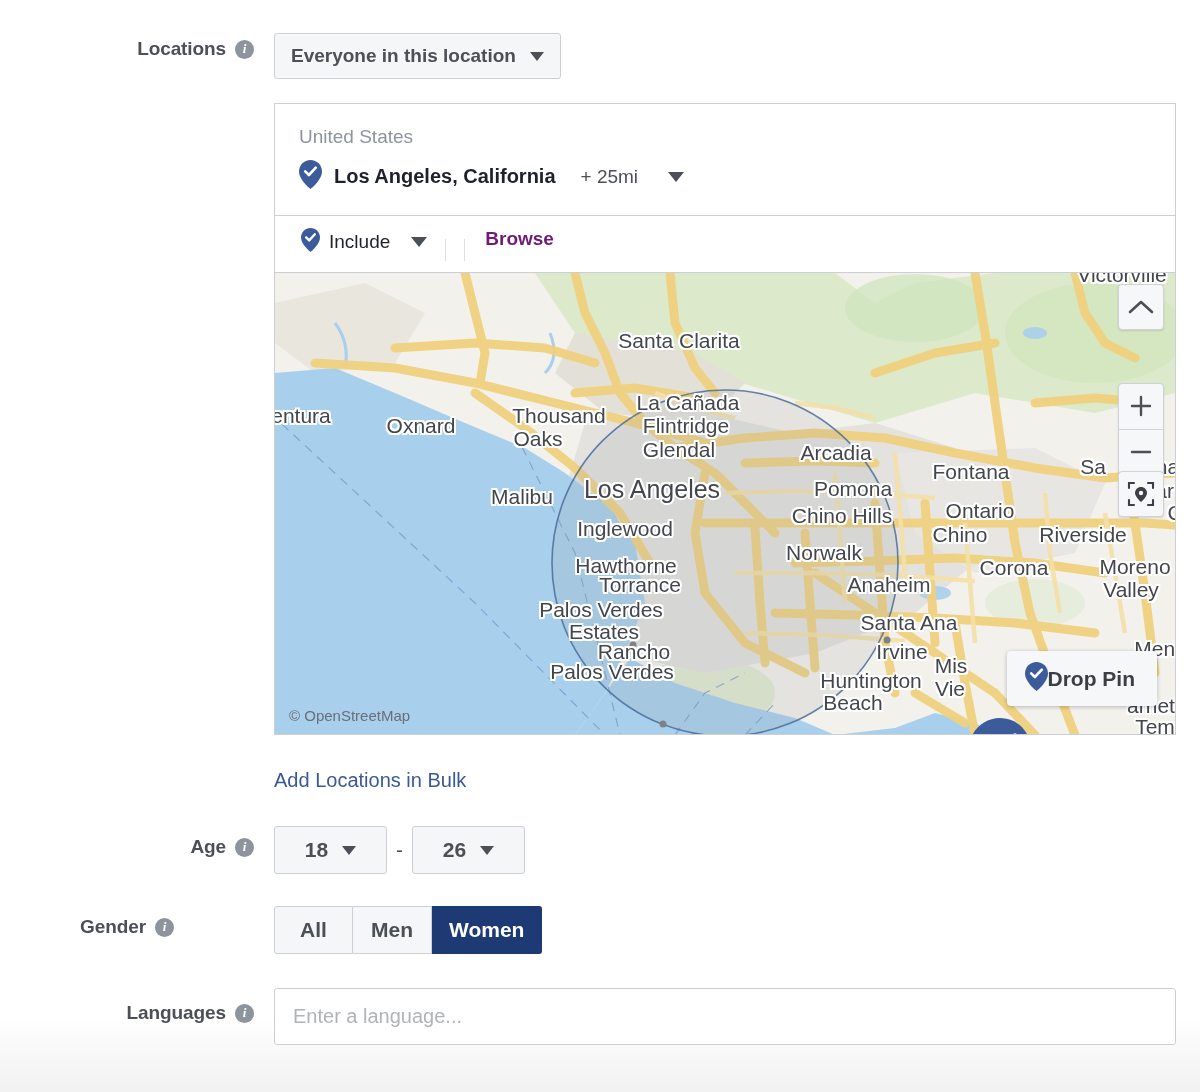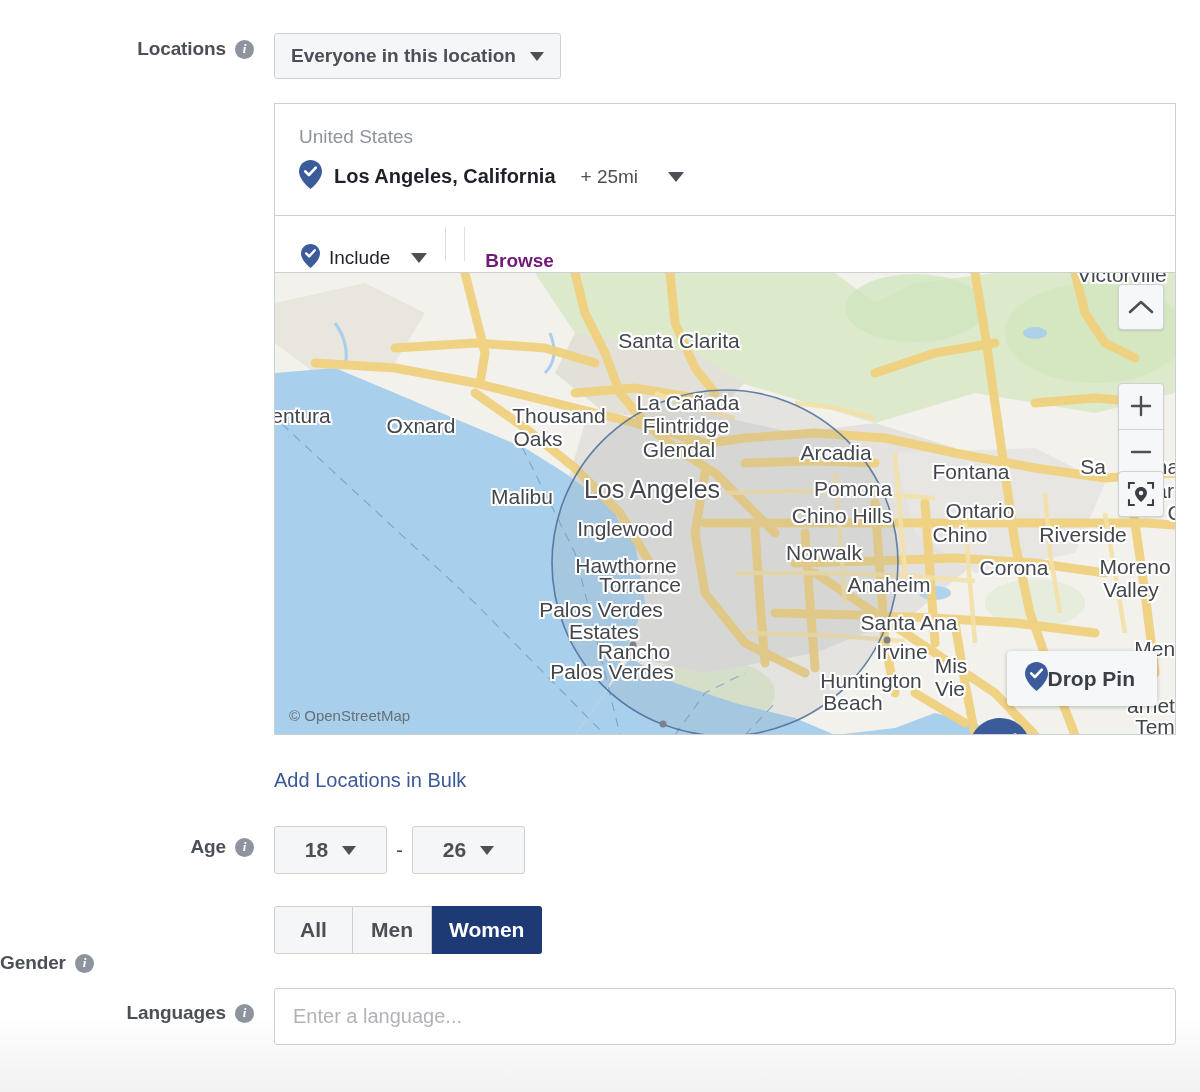--- a/index.html
+++ b/index.html
@@ -67,23 +67,23 @@
     font-size: 19px; color: #4b4f56; margin-left: 13px; white-space: nowrap;
   }
   .loc-radius-caret {
     width: 0; height: 0; margin-left: 18px; flex: none;
     border-left: 8px solid transparent;
     border-right: 8px solid transparent;
     border-top: 10px solid #4b4f56;
   }
 
   .include-row {
-    display: flex; align-items: flex-end; height: 57px;
+    display: flex; align-items: flex-start; height: 57px;
     border-top: 1px solid #ccd0d5;
-    padding: 0 24px 0 26px;
+    padding: 12px 24px 0 26px;
   }
   .include-chip { display: flex; align-items: center; gap: 9px; flex: none; }
   .include-label { font-size: 19px; color: #1d2129; }
   .include-caret {
     width: 0; height: 0; margin-left: 12px; flex: none;
     border-left: 8px solid transparent;
     border-right: 8px solid transparent;
     border-top: 10px solid #4b4f56;
   }
   .vdiv { width: 1px; align-self: stretch; background: #dddfe2; margin: 11px 0 11px 18px; }
@@ -462,21 +462,21 @@
       <span>18</span>
       <span class="caret"></span>
     </div>
     <span class="age-dash">-</span>
     <div class="age-box">
       <span>26</span>
       <span class="caret"></span>
     </div>
   </div>
 
-  <div class="row" style="left:0; top:916px; width:254px; justify-content:flex-start;margin-top:36px;">
+  <div class="row" style="left:0; top:916px; width:254px; justify-content:center;">
     <div class="field-label">
       <span>Gender</span>
       <span class="info-icon">i</span>
     </div>
   </div>
   <div class="seg" style="position:absolute; left:274px; top:906px;">
     <div class="seg-btn">All</div>
     <div class="seg-btn">Men</div>
     <div class="seg-btn active">Women</div>
   </div>

